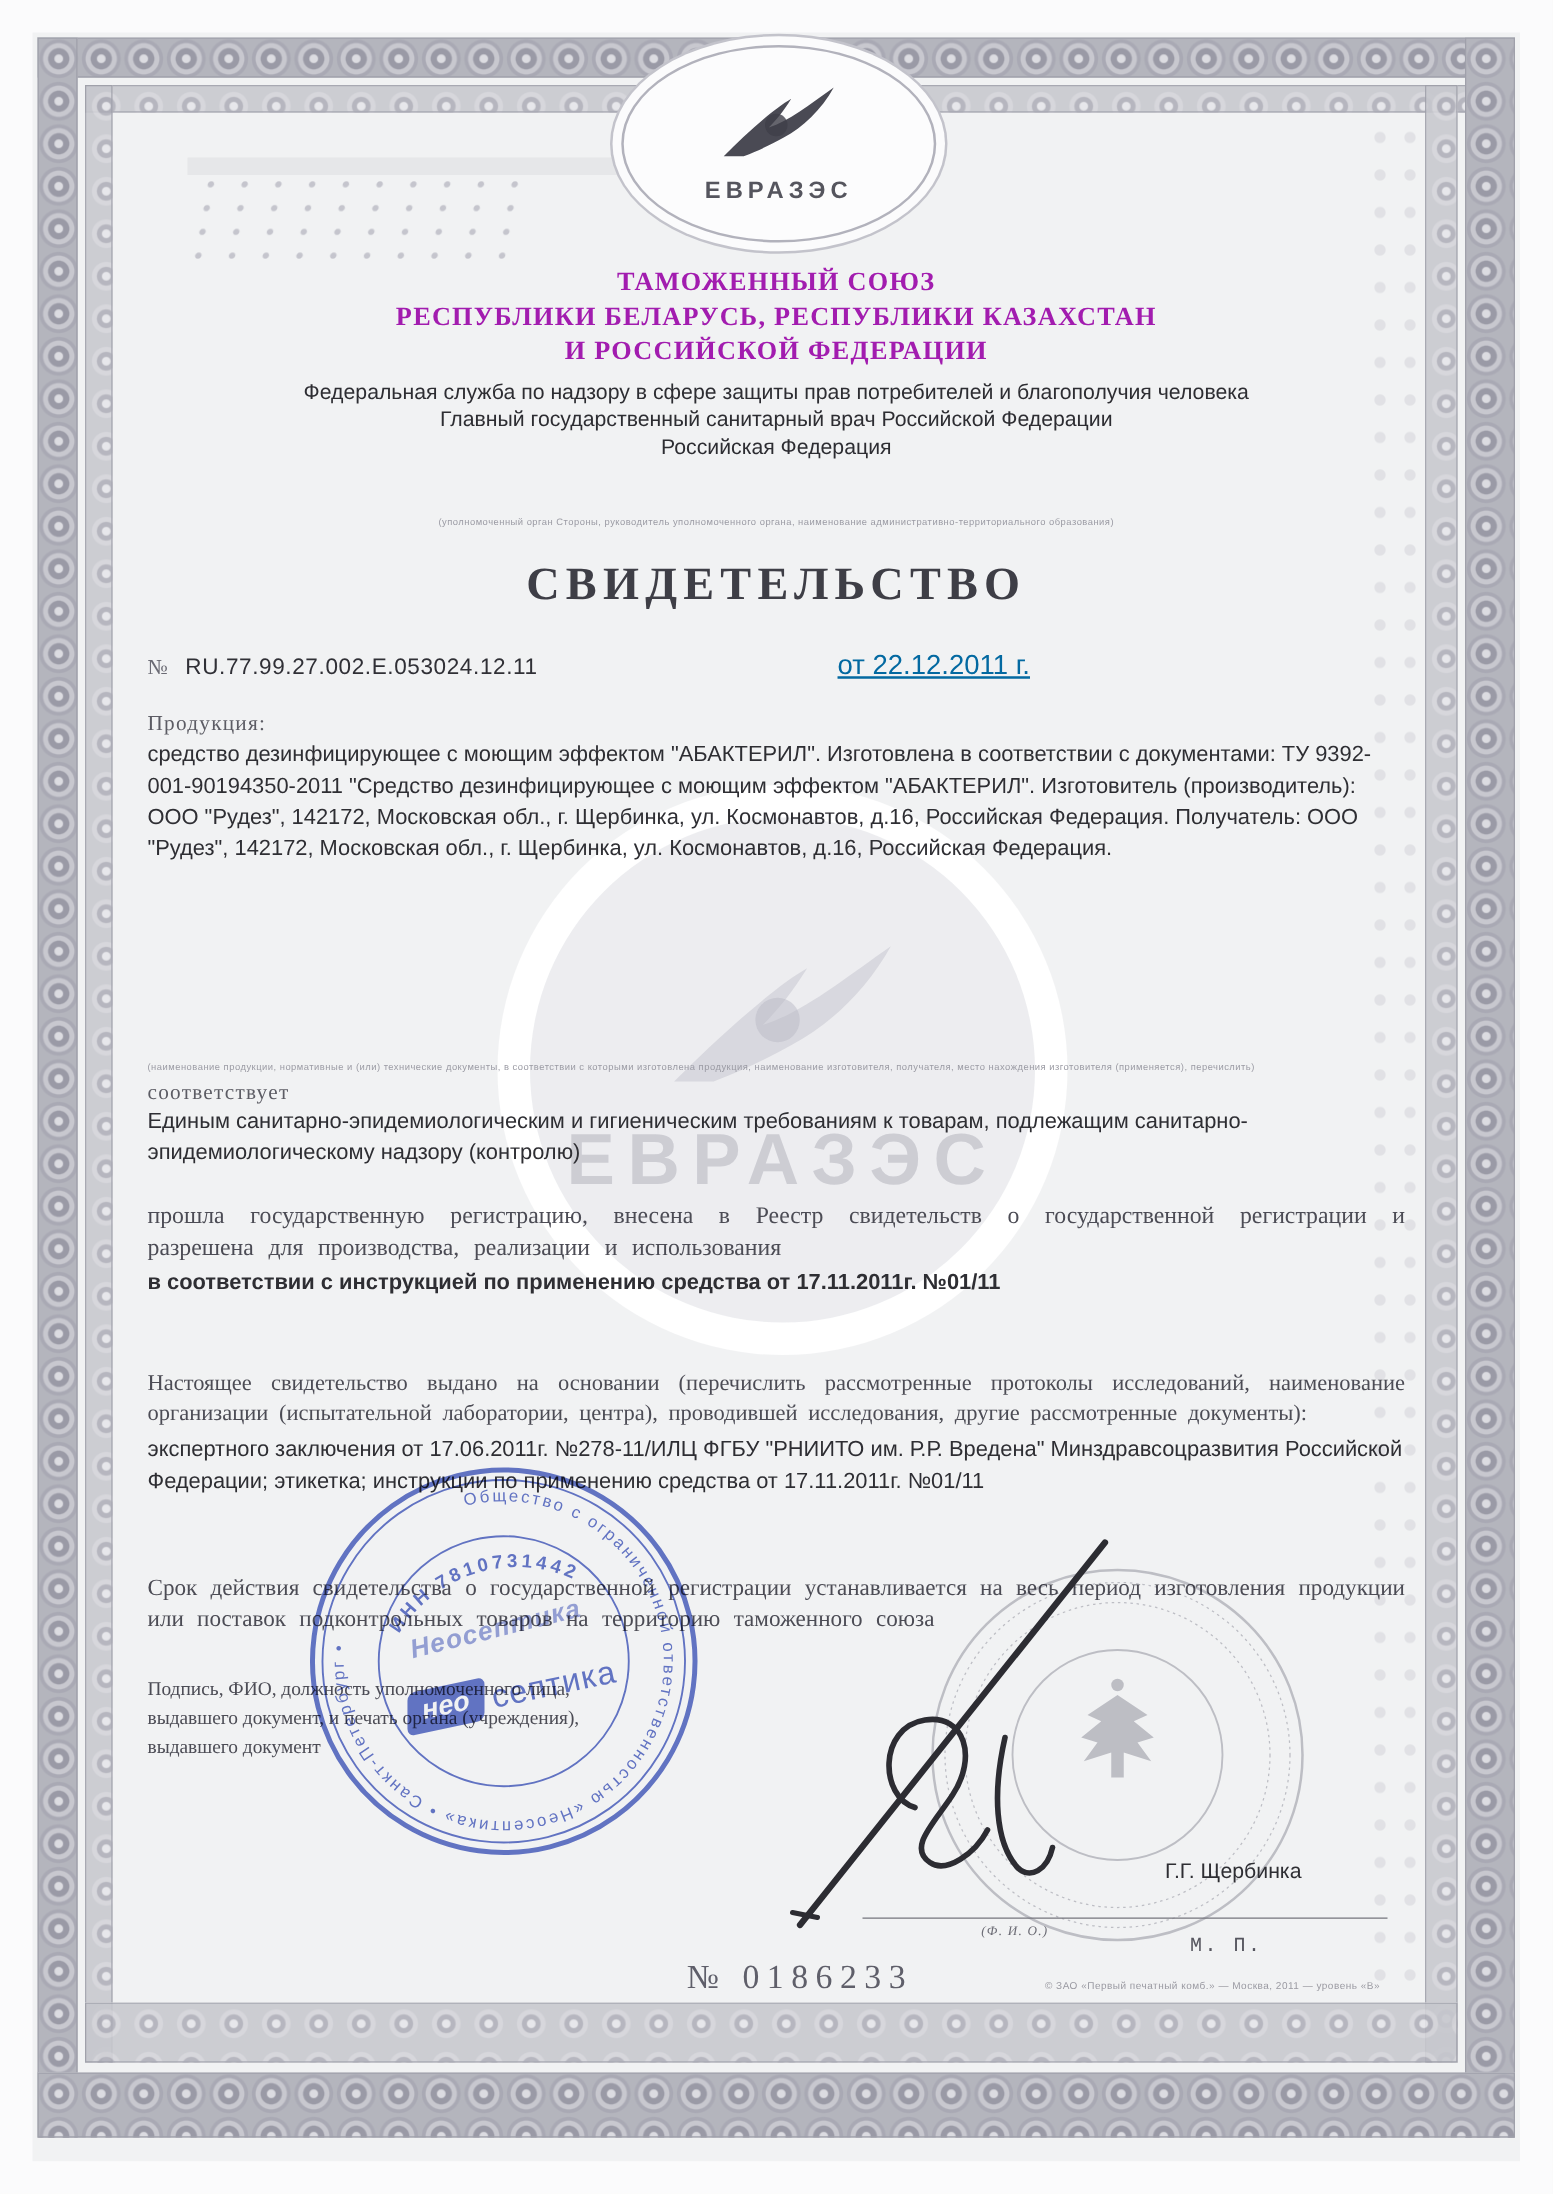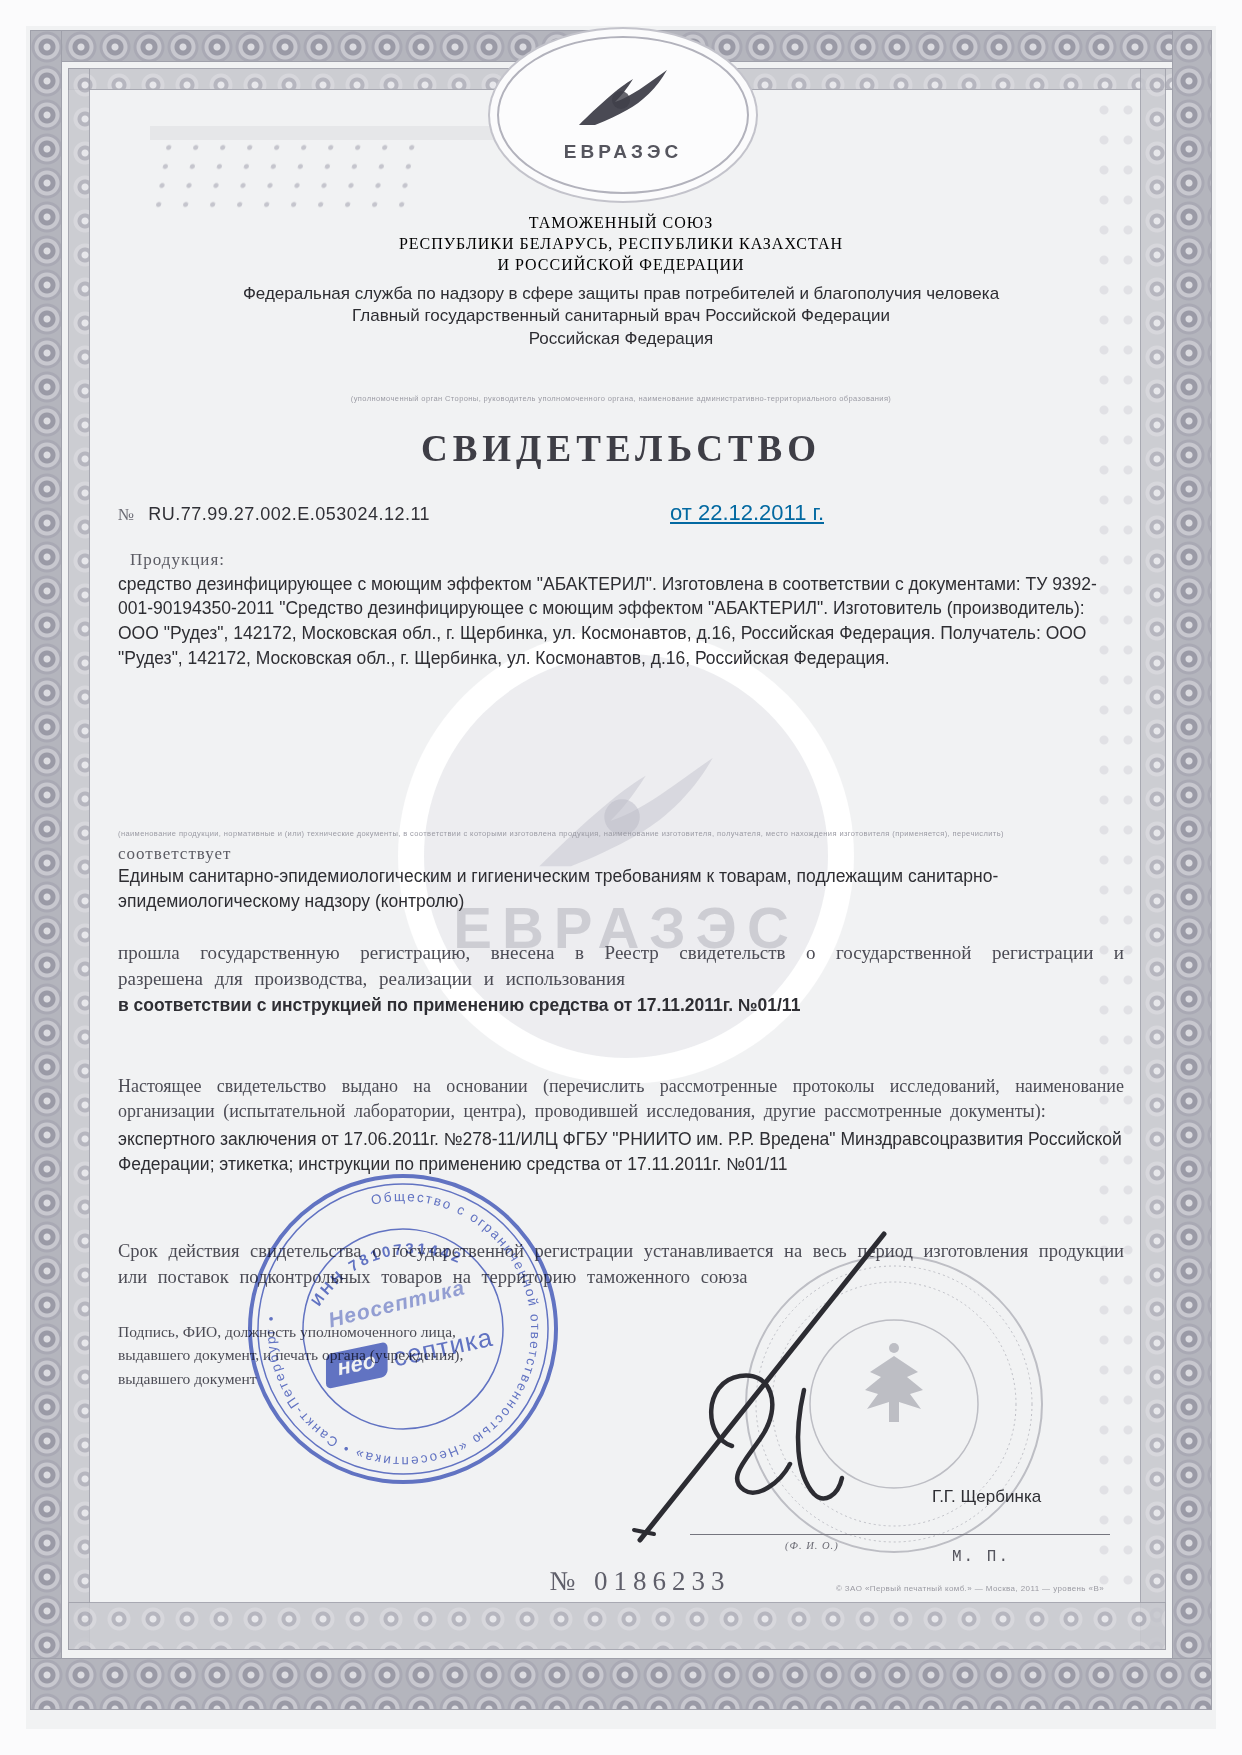--- a/index.html
+++ b/index.html
@@ -39,21 +39,21 @@
 
   
   .watermark{position:absolute;left:398px;top:628px;width:404px;height:404px;border-radius:50%;
     border:26px solid rgba(255,255,255,.95);background:rgba(227,228,232,.28);z-index:0;
     display:flex;flex-direction:column;align-items:center;justify-content:center;}
   .wm-text{font-weight:bold;font-size:58px;letter-spacing:10px;color:rgba(178,178,188,.55);margin-top:8px;}
 
   
   .inner{position:absolute;left:118px;right:118px;top:0;z-index:2;}
   .center{text-align:center;}
-  .hdr-serif{font-family:"Liberation Serif",serif;font-weight:normal;font-size:16px;color:#000000;letter-spacing:1px;line-height:1.32;}
+  .hdr-serif{font-family:"Liberation Serif",serif;font-weight:bold;font-size:21px;color:#a21caf;letter-spacing:1px;line-height:1.32;}
   .agency{font-size:17px;color:#2d2d32;line-height:1.3;}
   .micro{font-size:7.5px;color:#9b9ba4;letter-spacing:.4px;white-space:nowrap;overflow:hidden;}
   .title-main{font-family:"Liberation Serif",serif;font-weight:bold;font-size:37px;letter-spacing:5px;color:#3e3e46;}
   .title-sub{font-family:"Liberation Serif",serif;font-weight:bold;font-size:23px;letter-spacing:1px;color:#4a4a52;}
   .reg-row{display:flex;align-items:baseline;margin-top:30px;}
   .reg-no-label{font-family:"Liberation Serif",serif;font-size:17px;color:#6b6b74;margin-right:14px;}
   .reg-no{font-size:18px;color:#303036;letter-spacing:.5px;}
   .reg-date{font-size:22px;color:#0369a1;margin-left:auto;margin-right:300px;text-decoration:underline;}
   .form-label{font-family:"Liberation Serif",serif;font-size:17px;color:#5c5c64;letter-spacing:1px;}
   .typed{font-size:17.5px;color:#2e2e33;line-height:1.42;}
@@ -132,21 +132,21 @@
       <div class="micro" style="margin-top:44px;">(уполномоченный орган Стороны, руководитель уполномоченного органа, наименование административно-территориального образования)</div>
       <div class="title-main" style="margin-top:24px;">СВИДЕТЕЛЬСТВО</div>
     </div>
 
     <div class="reg-row">
       <span class="reg-no-label">№</span>
       <span class="reg-no">RU.77.99.27.002.Е.053024.12.11</span>
       <span class="reg-date">от 22.12.2011 г.</span>
     </div>
 
-    <div class="form-label" style="margin-top:24px;margin-left:12px;">Продукция:</div>
+    <div class="form-label" style="margin-top:24px;">Продукция:</div>
     <div class="typed" style="margin-top:2px;">средство дезинфицирующее с моющим эффектом "АБАКТЕРИЛ". Изготовлена в соответствии с документами: ТУ 9392-001-90194350-2011 "Средство дезинфицирующее с моющим эффектом "АБАКТЕРИЛ". Изготовитель (производитель): ООО "Рудез", 142172, Московская обл., г. Щербинка, ул. Космонавтов, д.16, Российская Федерация.  Получатель: ООО "Рудез", 142172, Московская обл., г. Щербинка, ул. Космонавтов, д.16, Российская Федерация.</div>
 
     <div class="micro" style="margin-top:158px;">(наименование продукции, нормативные и (или) технические документы, в соответствии с которыми изготовлена продукция, наименование изготовителя, получателя, место нахождения изготовителя (применяется), перечислить)</div>
     <div class="form-label" style="margin-top:6px;">соответствует</div>
     <div class="typed" style="margin-top:0;">Единым санитарно-эпидемиологическим и гигиеническим требованиям к товарам, подлежащим санитарно-эпидемиологическому надзору (контролю)</div>
 
     <div class="serif-just" style="margin-top:26px;">прошла государственную регистрацию, внесена в Реестр свидетельств о государственной регистрации и разрешена для производства, реализации и использования</div>
     <div class="typed" style="font-weight:bold;margin-top:0;">в соответствии с инструкцией по применению средства от 17.11.2011г. №01/11</div>
 
     <div class="serif-just2" style="margin-top:56px;">Настоящее свидетельство выдано на основании (перечислить рассмотренные протоколы исследований, наименование организации (испытательной лаборатории, центра), проводившей исследования, другие рассмотренные документы):</div>

